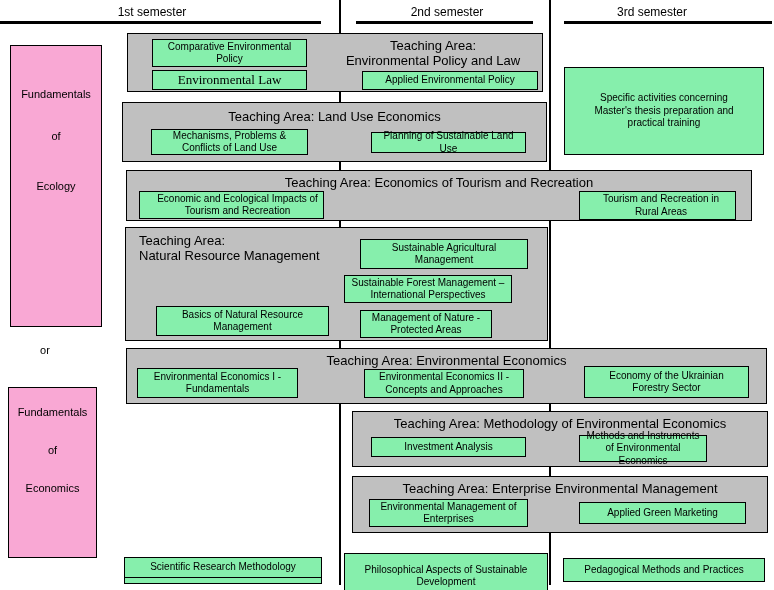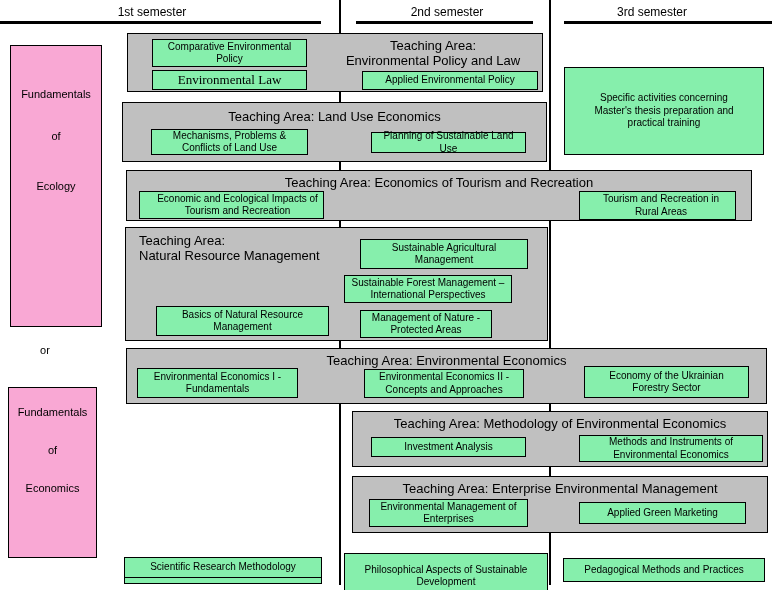--- a/index.html
+++ b/index.html
@@ -89,21 +89,21 @@
   <div class="area" style="left:126px; top:348px; width:641px; height:56px;">
     <div class="area-title" style="left:0; top:4px; width:100%;">Teaching Area: Environmental Economics</div>
     <div class="course" style="left:10px; top:19px; width:161px; height:30px;">Environmental Economics I - Fundamentals</div>
     <div class="course" style="left:237px; top:20px; width:160px; height:29px;">Environmental Economics II - Concepts and Approaches</div>
     <div class="course" style="left:449px; top:17px; width:165px; height:32px;margin-left:8px;">Economy of the Ukrainian Forestry Sector</div>
   </div>
 
   <div class="area" style="left:352px; top:411px; width:416px; height:56px;">
     <div class="area-title" style="left:0; top:4px; width:100%;">Teaching Area: Methodology of Environmental Economics</div>
     <div class="course" style="left:18px; top:25px; width:155px; height:20px;">Investment Analysis</div>
-    <div class="course" style="left:226px; top:23px; width:184px; height:27px;">Methods and Instruments of Environmental Economics</div>
+    <div class="course" style="left:226px; top:23px; width:128px; height:27px;">Methods and Instruments of Environmental Economics</div>
   </div>
 
   <div class="area" style="left:352px; top:476px; width:416px; height:57px;">
     <div class="area-title" style="left:0; top:4px; width:100%;">Teaching Area: Enterprise Environmental Management</div>
     <div class="course" style="left:16px; top:22px; width:159px; height:28px;">Environmental Management of Enterprises</div>
     <div class="course" style="left:226px; top:25px; width:167px; height:22px;">Applied Green Marketing</div>
   </div>
 
   <div class="plainbox" style="left:564px; top:67px; width:200px; height:88px; padding:0 28px;">Specific activities concerning Master's thesis preparation and practical training</div>
 

